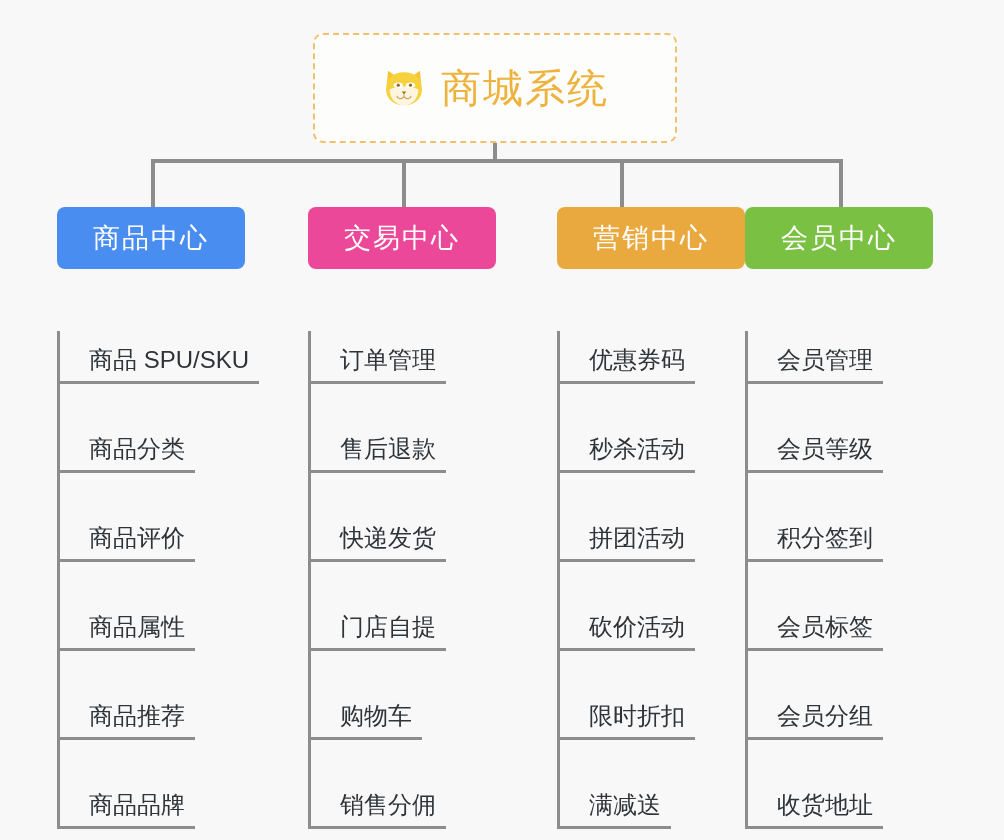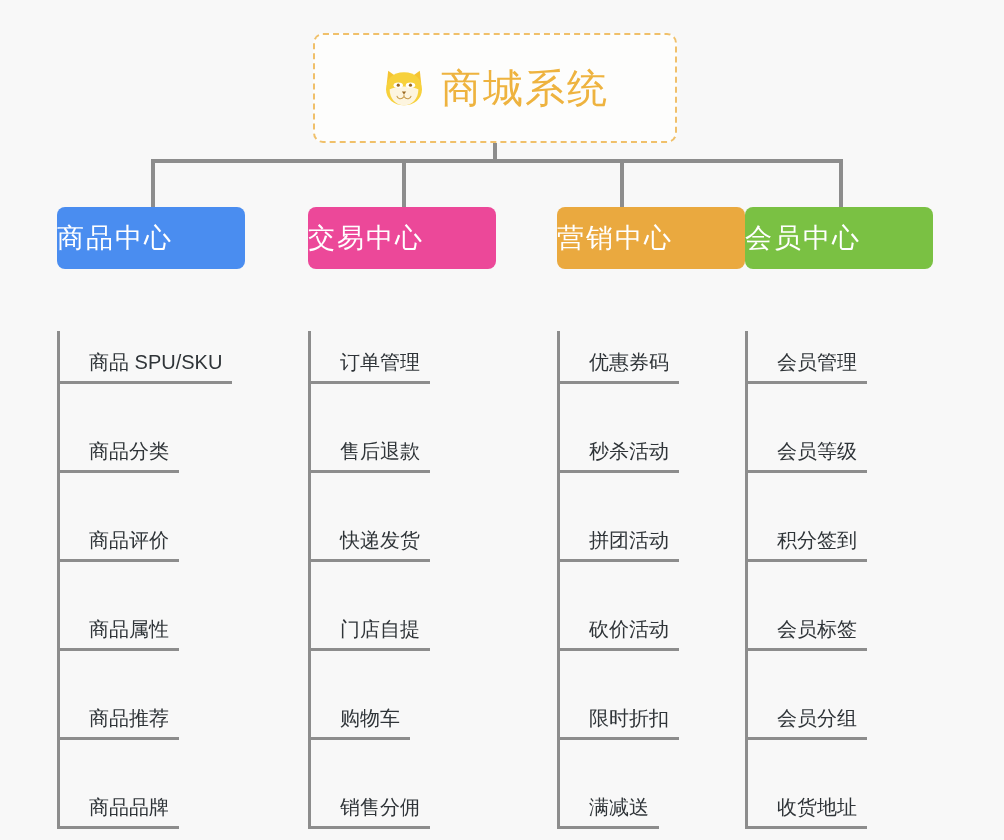--- a/index.html
+++ b/index.html
@@ -76,20 +76,21 @@
   
   .category {
     position: absolute;
     top: 207px;
   }
   .cat-header {
     height: 62px;
     border-radius: 8px;
     display: flex;
     align-items: center;
+    justify-content: center;
     color: #ffffff;
     font-size: 27px;
     letter-spacing: 2px;
     box-sizing: border-box;
     white-space: nowrap;
   }
 
   
   .cat-body {
     position: relative;
@@ -107,21 +108,21 @@
     position: relative;
     height: 89px;
     display: flex;
     align-items: flex-end;
     box-sizing: border-box;
   }
   .leaf-label {
     display: inline-block;
     margin-left: 30px;
     padding: 0 10px 7px 2px;
-    font-size: 20px;
+    font-size: 24px;
     color: #2f3438;
     white-space: nowrap;
     border-bottom: 3px solid #8d8d8d;
     line-height: 1.15;
   }
   
   .leaf-underline-stub {
     position: absolute;
     left: 0;
     bottom: 0;

